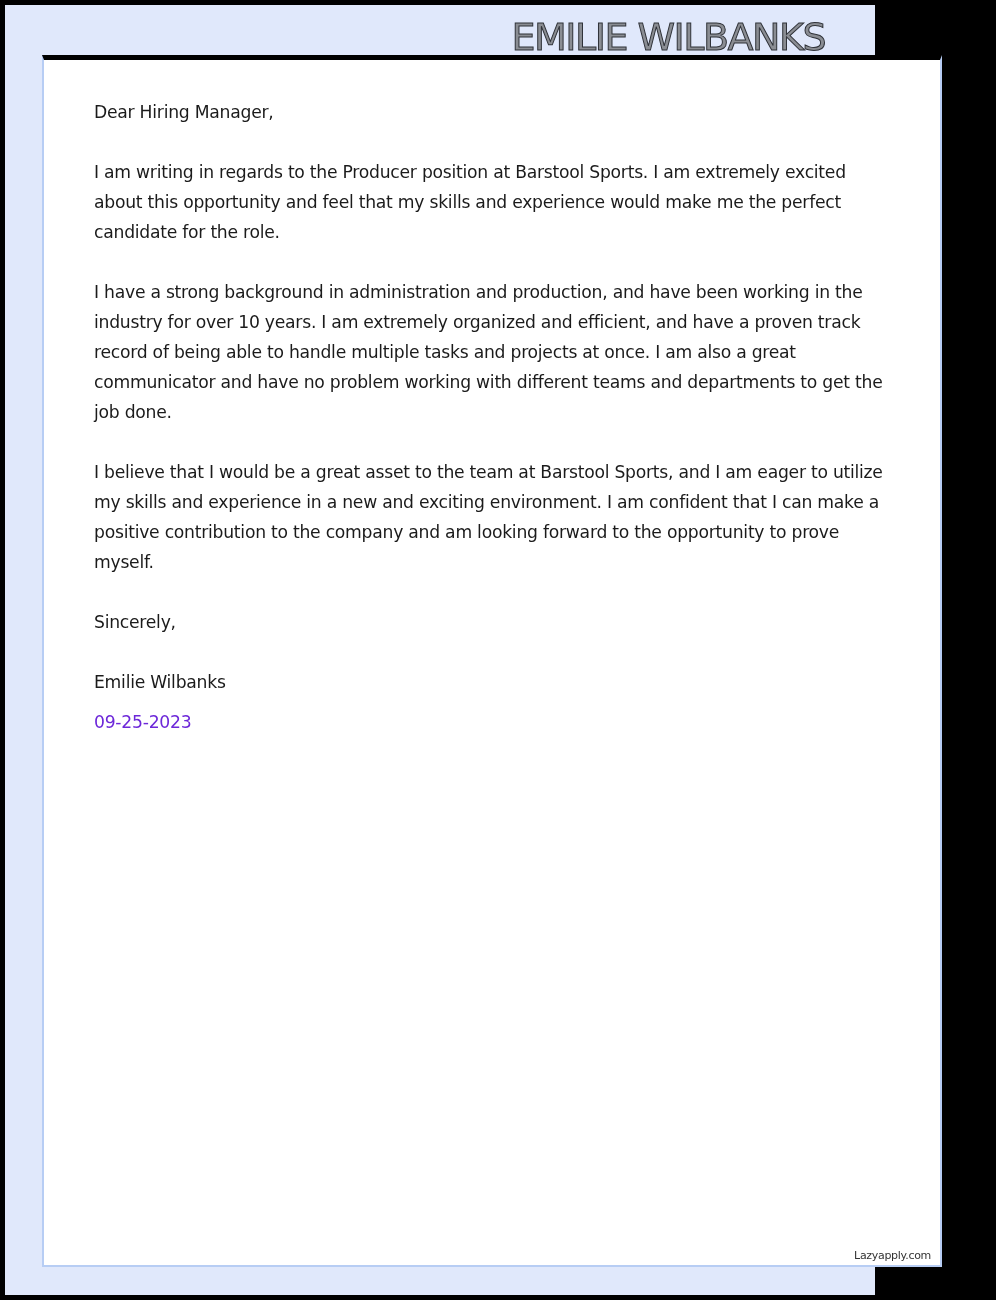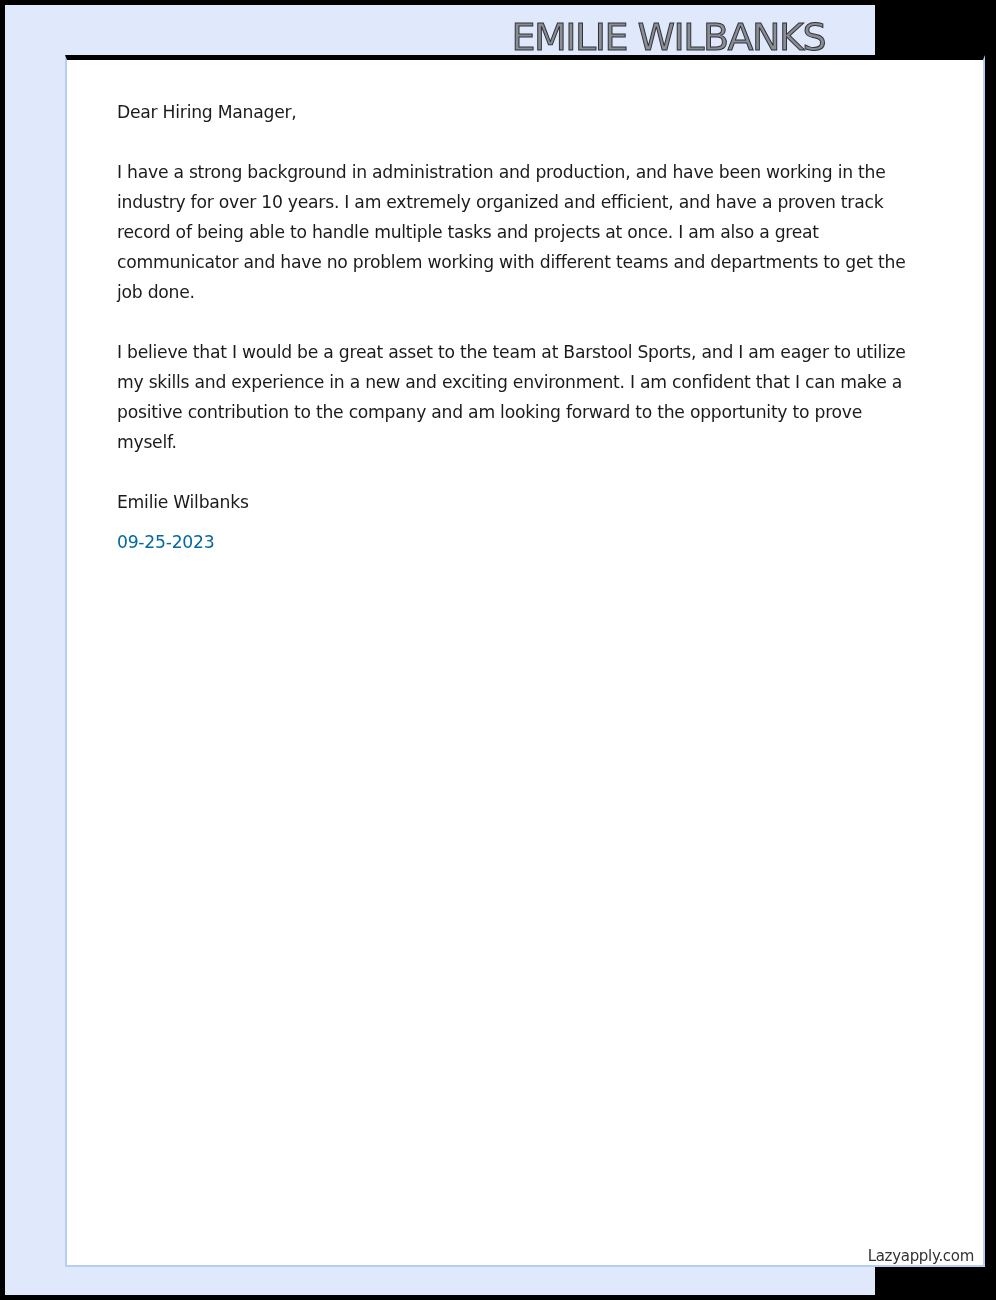--- a/index.html
+++ b/index.html
@@ -31,73 +31,74 @@
       font-weight: normal;
       font-size: 38px;
       line-height: 40px;
       letter-spacing: -1.5px;
       color: #8a8d93;
       -webkit-text-stroke: 1px #2f3238;
       white-space: nowrap;
     }
     .letter-box {
       position: absolute;
-      left: 60px;
+      left: 37px;
       top: 50px;
       width: 896px;
       height: 1205px;
       background: #ffffff;
       border-top: 5px solid #000;
       border-left: 2px solid #b7cdf4;
       border-right: 2px solid #b7cdf4;
       border-bottom: 2px solid #b7cdf4;
-      padding-left: 20px;
     }
     .letter-body {
       position: absolute;
       left: 50px;
       top: 37px;
       width: 800px;
       color: #1b1b1b;
       font-family: "DejaVu Sans", sans-serif;
       font-size: 17.2px;
       line-height: 30px;
       letter-spacing: -0.25px;
       font-weight: normal;
     }
     .letter-body p {
       margin: 0 0 30px 0;
     }
     .letter-body p.tight {
       margin-bottom: 10px;
     }
     .date {
-      color: #0369a1;
+      color: #6d28d9;
     }
     .footer-brand {
       position: absolute;
       right: 9px;
       bottom: 0px;
       font-family: "DejaVu Sans", sans-serif;
-      font-size: 15px;
+      font-size: 11px;
       line-height: 18px;
       color: #333;
       letter-spacing: -0.3px;
     }
   </style>
 </head>
 <body>
 
 <div class="page">
   <h1 class="name-header">EMILIE WILBANKS</h1>
 
   <div class="letter-box">
     <div class="letter-body">
       <p>Dear Hiring Manager,</p>
+      <p>I am writing in regards to the Producer position at Barstool Sports. I am extremely excited about this opportunity and feel that my skills and experience would make me the perfect candidate for the role.</p>
       <p>I have a strong background in administration and production, and have been working in the industry for over 10 years. I am extremely organized and efficient, and have a proven track record of being able to handle multiple tasks and projects at once. I am also a great communicator and have no problem working with different teams and departments to get the job done.</p>
       <p>I believe that I would be a great asset to the team at Barstool Sports, and I am eager to utilize my skills and experience in a new and exciting environment. I am confident that I can make a positive contribution to the company and am looking forward to the opportunity to prove myself.</p>
+      <p>Sincerely,</p>
       <p class="tight">Emilie Wilbanks</p>
       <p class="date">09-25-2023</p>
     </div>
 
     <div class="footer-brand">Lazyapply.com</div>
   </div>
 </div>
 
 </body></html>

